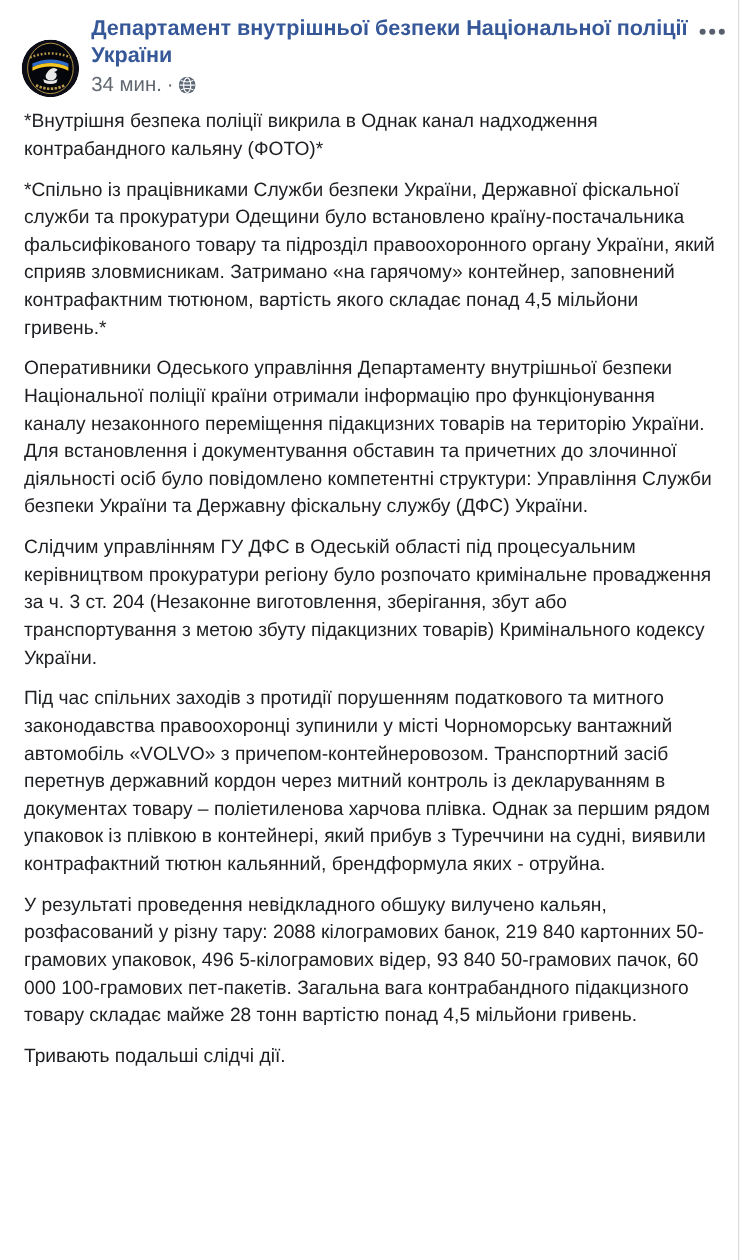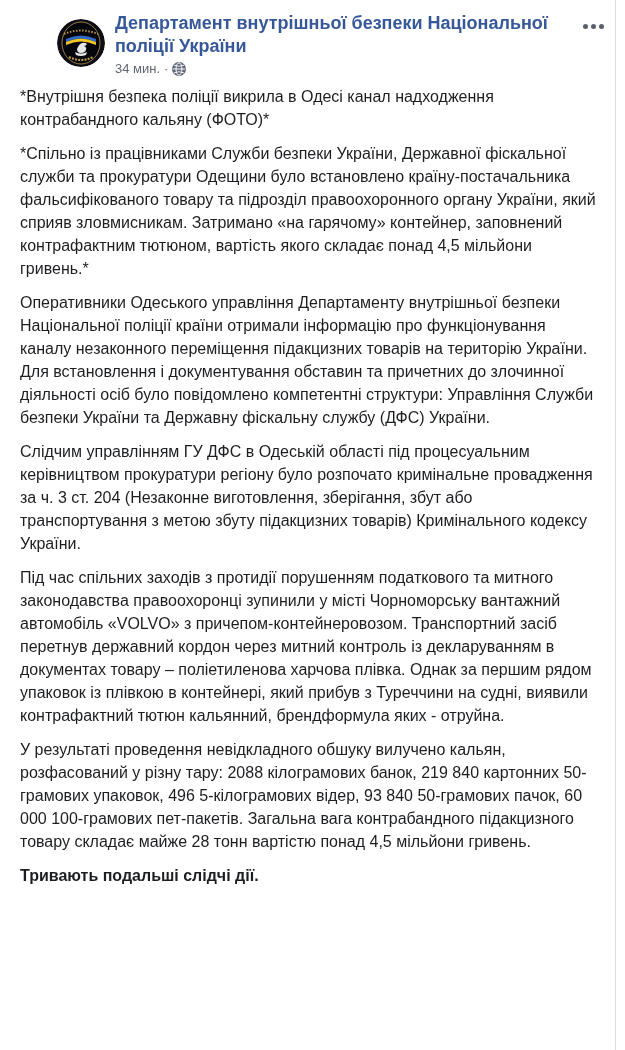--- a/index.html
+++ b/index.html
@@ -16,22 +16,21 @@
     min-height: 1050px;
     background: #ffffff;
     border-right: 1px solid #dadde1;
     box-sizing: border-box;
     position: relative;
   }
   .post-header {
     position: relative;
     padding: 10px 18px 0 18px;
     display: flex;
-    align-items: center;
-    margin-left: 39px;
+    align-items: flex-end;
   }
   .avatar {
     width: 48px;
     height: 48px;
     border-radius: 50%;
     overflow: hidden;
     flex: 0 0 48px;
     cursor: pointer;
   }
   .header-text {
@@ -45,21 +44,21 @@
     font-size: 18px;
     line-height: 23px;
     font-weight: bold;
     text-decoration: none;
     cursor: pointer;
   }
   .meta {
     margin-top: 3px;
     display: flex;
     align-items: center;
-    font-size: 13px;
+    font-size: 17px;
     color: #616770;
   }
   .meta .sep {
     margin: 0 4px;
     color: #616770;
   }
   .meta .globe {
     display: inline-flex;
     width: 14px;
     height: 14px;
@@ -92,21 +91,20 @@
     font-size: 16px;
     line-height: 23px;
     color: #1c1e21;
   }
   .post-body p {
     margin: 0 0 11px 0;
     white-space: pre-wrap;
   }
   .post-body p:last-child {
     margin-bottom: 0;
-    font-weight: bold;
   }
 </style>
 </head>
 <body>
 
 <div class="card">
 
   <div class="post-header">
 
     <div class="avatar">
@@ -147,21 +145,21 @@
       <span class="dot-glyph">
           <i></i>
           <i></i>
           <i></i>
         </span>
     </div>
 
   </div>
 
   <div class="post-body">
-      <p>*Внутрішня безпека поліції викрила в Одесі канал надходження контрабандного кальяну (ФОТО)*</p>
+      <p>*Внутрішня безпека поліції викрила в Однак канал надходження контрабандного кальяну (ФОТО)*</p>
       <p>*Спільно із працівниками Служби безпеки України, Державної фіскальної служби та прокуратури Одещини було встановлено країну-постачальника фальсифікованого товару та підрозділ правоохоронного органу України, який сприяв зловмисникам. Затримано «на гарячому» контейнер, заповнений контрафактним тютюном, вартість якого складає понад 4,5 мільйони гривень.*</p>
       <p>Оперативники Одеського управління Департаменту внутрішньої безпеки Національної поліції країни отримали інформацію про функціонування каналу незаконного переміщення підакцизних товарів на територію України. Для встановлення і документування обставин та причетних до злочинної діяльності осіб було повідомлено компетентні структури: Управління Служби безпеки України та Державну фіскальну службу (ДФС) України.</p>
       <p>Слідчим управлінням ГУ ДФС в Одеській області під процесуальним керівництвом прокуратури регіону було розпочато кримінальне провадження за ч. 3 ст. 204 (Незаконне виготовлення, зберігання, збут або транспортування з метою збуту підакцизних товарів) Кримінального кодексу України.</p>
       <p>Під час спільних заходів з протидії порушенням податкового та митного законодавства правоохоронці зупинили у місті Чорноморську вантажний автомобіль «VOLVO» з причепом-контейнеровозом. Транспортний засіб перетнув державний кордон через митний контроль із декларуванням в документах товару – поліетиленова харчова плівка. Однак за першим рядом упаковок із плівкою в контейнері, який прибув з Туреччини на судні, виявили контрафактний тютюн кальянний, брендформула яких - отруйна.</p>
       <p>У результаті проведення невідкладного обшуку вилучено кальян, розфасований у різну тару: 2088 кілограмових банок, 219 840 картонних 50-грамових упаковок, 496 5-кілограмових відер, 93 840 50-грамових пачок, 60 000 100-грамових пет-пакетів. Загальна вага контрабандного підакцизного товару складає майже 28 тонн вартістю понад 4,5 мільйони гривень.</p>
       <p>Тривають подальші слідчі дії.</p>
     </div>
 
 </div>
 

